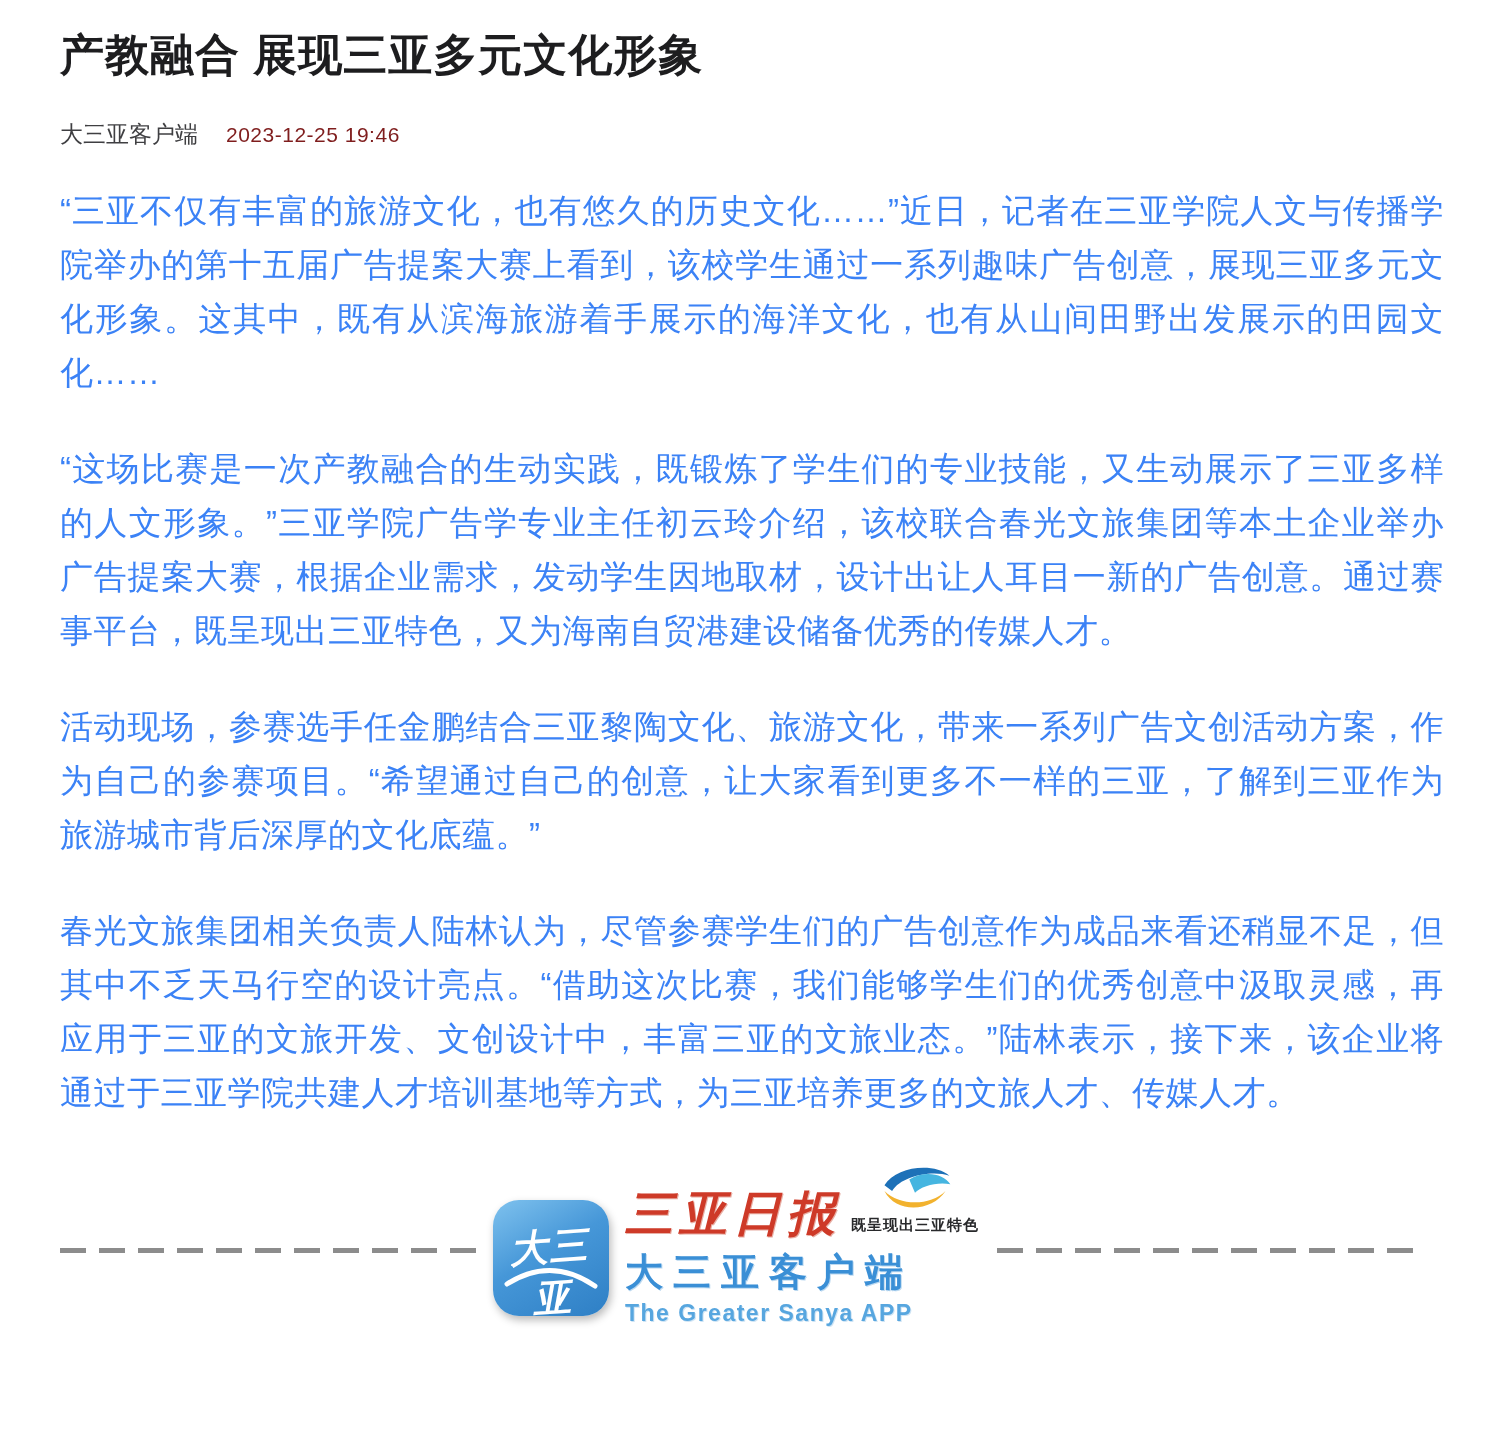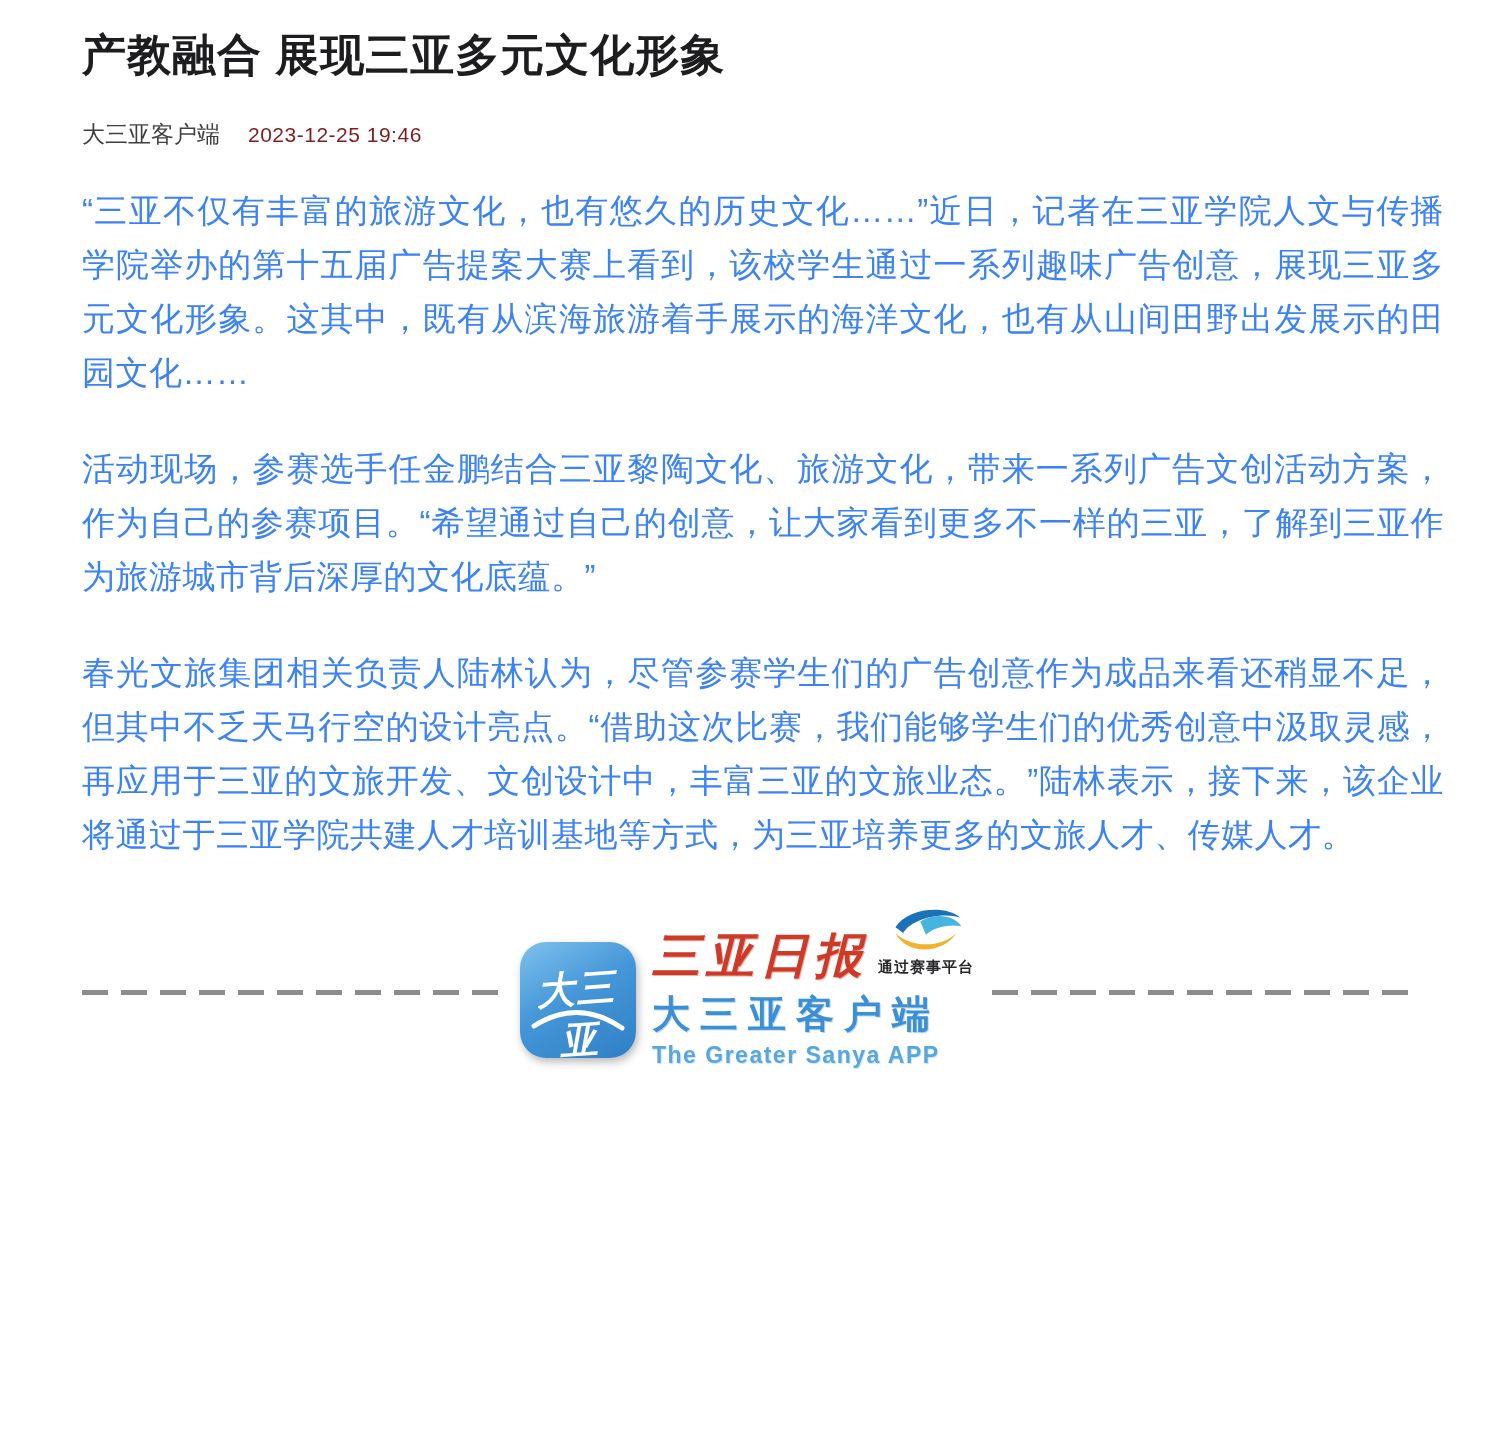--- a/index.html
+++ b/index.html
@@ -2,21 +2,21 @@
 <html><head>
 <meta charset="utf-8">
 <style>
   * { box-sizing: border-box; }
   html, body { margin: 0; padding: 0; background: #ffffff; }
   body {
     width: 1504px; height: 1450px;
     font-family: "Liberation Sans", "DejaVu Sans", sans-serif;
     color: #333; overflow: hidden;
   }
-  .article { padding: 26px 60px 0 82px; }
+  .article { padding: 26px 60px 0 60px; }
 
   .title {
     font-size: 44px; font-weight: 700; color: #1d1d1f;
     margin: 0 0 34px 0; letter-spacing: 1px;
   }
   .byline { display: flex; align-items: baseline; gap: 28px; margin: 0 0 34px 0; }
   .source { font-size: 23px; color: #3f3f42; }
   .timestamp { font-size: 21px; color: #7f1d1d; letter-spacing: 0.5px; }
 
   .body-text p {
@@ -75,20 +75,21 @@
 
   <h1 class="title">产教融合 展现三亚多元文化形象</h1>
 
   <div class="byline">
     <span class="source">大三亚客户端</span>
     <span class="timestamp">2023-12-25 19:46</span>
   </div>
 
   <div class="body-text">
     <p>“三亚不仅有丰富的旅游文化，也有悠久的历史文化……”近日，记者在三亚学院人文与传播学院举办的第十五届广告提案大赛上看到，该校学生通过一系列趣味广告创意，展现三亚多元文化形象。这其中，既有从滨海旅游着手展示的海洋文化，也有从山间田野出发展示的田园文化……</p>
+    <p>“这场比赛是一次产教融合的生动实践，既锻炼了学生们的专业技能，又生动展示了三亚多样的人文形象。”三亚学院广告学专业主任初云玲介绍，该校联合春光文旅集团等本土企业举办广告提案大赛，根据企业需求，发动学生因地取材，设计出让人耳目一新的广告创意。通过赛事平台，既呈现出三亚特色，又为海南自贸港建设储备优秀的传媒人才。</p>
     <p>活动现场，参赛选手任金鹏结合三亚黎陶文化、旅游文化，带来一系列广告文创活动方案，作为自己的参赛项目。“希望通过自己的创意，让大家看到更多不一样的三亚，了解到三亚作为旅游城市背后深厚的文化底蕴。”</p>
     <p>春光文旅集团相关负责人陆林认为，尽管参赛学生们的广告创意作为成品来看还稍显不足，但其中不乏天马行空的设计亮点。“借助这次比赛，我们能够学生们的优秀创意中汲取灵感，再应用于三亚的文旅开发、文创设计中，丰富三亚的文旅业态。”陆林表示，接下来，该企业将通过于三亚学院共建人才培训基地等方式，为三亚培养更多的文旅人才、传媒人才。</p>
   </div>
 
   <div class="footer">
     <div class="dash dash-left"></div>
 
     <div class="logo-block">
 
       <div class="app-icon">
@@ -100,21 +101,21 @@
 
       <div class="logo-text">
         <div class="logo-row1">
           <span class="daily-logo">三亚日报</span>
           <span class="tv-block">
             <svg width="84" height="54" viewBox="0 0 88 56">
               <path d="M12 24 C24 4 64 0 80 14 C62 8 30 14 20 30 Z" fill="#1d71b8"></path>
               <path d="M38 18 C54 8 74 12 81 23 C68 20 50 25 44 32 Z" fill="#45b5e0"></path>
               <path d="M12 30 C28 46 60 46 76 30 C62 52 24 54 12 30 Z" fill="#f2b22e"></path>
             </svg>
-            <span class="tv-name">通过赛事平台</span>
+            <span class="tv-name">既呈现出三亚特色</span>
           </span>
         </div>
         <div class="app-cn">大三亚客户端</div>
         <div class="app-en">The Greater Sanya APP</div>
       </div>
 
     </div>
 
     <div class="dash dash-right"></div>
   </div>

